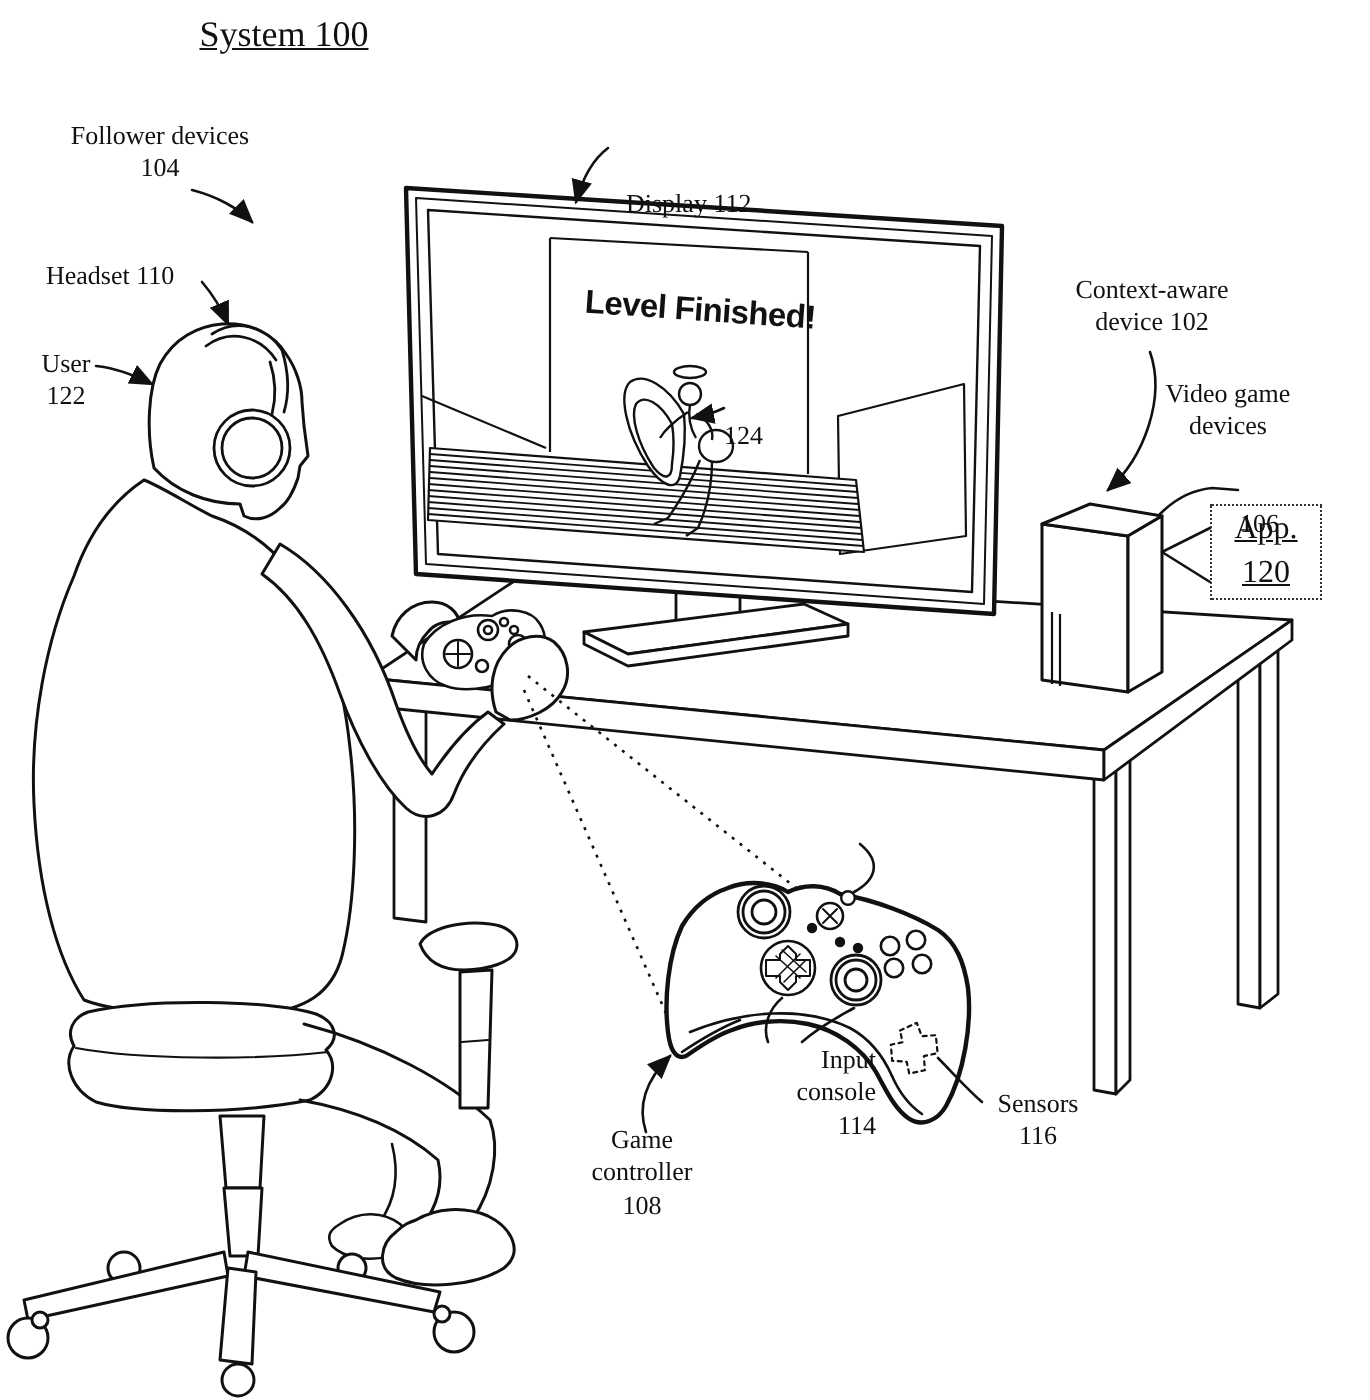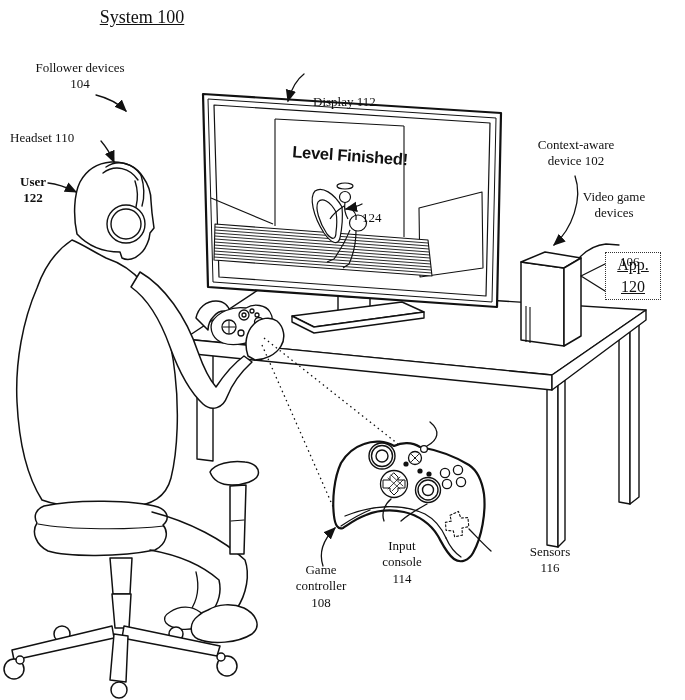--- a/index.html
+++ b/index.html
@@ -220,23 +220,23 @@
   </g>
 </svg>
 
 <div id="lbl-system" class="lbl center u" style="left:84px;top:6px;width:116px;">System 100</div>
 
 <div class="lbl center" style="left:10px;top:60px;width:140px;">
   <span>Follower devices</span><br>
   <span>104</span>
 </div>
 
-<div class="lbl" style="left:10px;top:130px;">Headset 110</div>
-
-<div class="lbl center" style="left:10px;top:174px;width:46px;font-weight:bold;">
+<div class="lbl" style="left:23px;top:130px;">Headset 110</div>
+
+<div class="lbl center" style="left:10px;top:174px;width:46px;">
   <span>User</span><br>
   <span>122</span>
 </div>
 
 <div class="lbl" style="left:313px;top:63px;margin-top:31px;">Display 112</div>
 
 <div id="lbl-screenmsg" class="lbl center" style="left:289px;top:141px;width:124px;">Level Finished!</div>
 
 <div class="lbl" style="left:362px;top:210px;">124</div>
 
@@ -251,27 +251,27 @@
 </div>
 
 <div class="lbl" style="left:620px;top:235px;margin-top:19px;">106</div>
 
 <div id="app-box">
   <span class="u">App.</span><br>
   <span class="u">120</span>
 </div>
 
 
-<div class="lbl center" style="left:366px;top:538px;width:72px;">
+<div class="lbl center" style="left:366px;top:522px;width:72px;text-align:right;">
   <span>Input</span><br>
   <span>console</span><br>
   <span>114</span>
 </div>
 
-<div class="lbl center" style="left:486px;top:544px;width:66px;margin-left:31px;">
+<div class="lbl center" style="left:486px;top:544px;width:66px;">
   <span>Sensors</span><br>
   <span>116</span>
 </div>
 
 <div class="lbl center" style="left:276px;top:562px;width:90px;">
   <span>Game</span><br>
   <span>controller</span><br>
   <span>108</span>
 </div>
 

